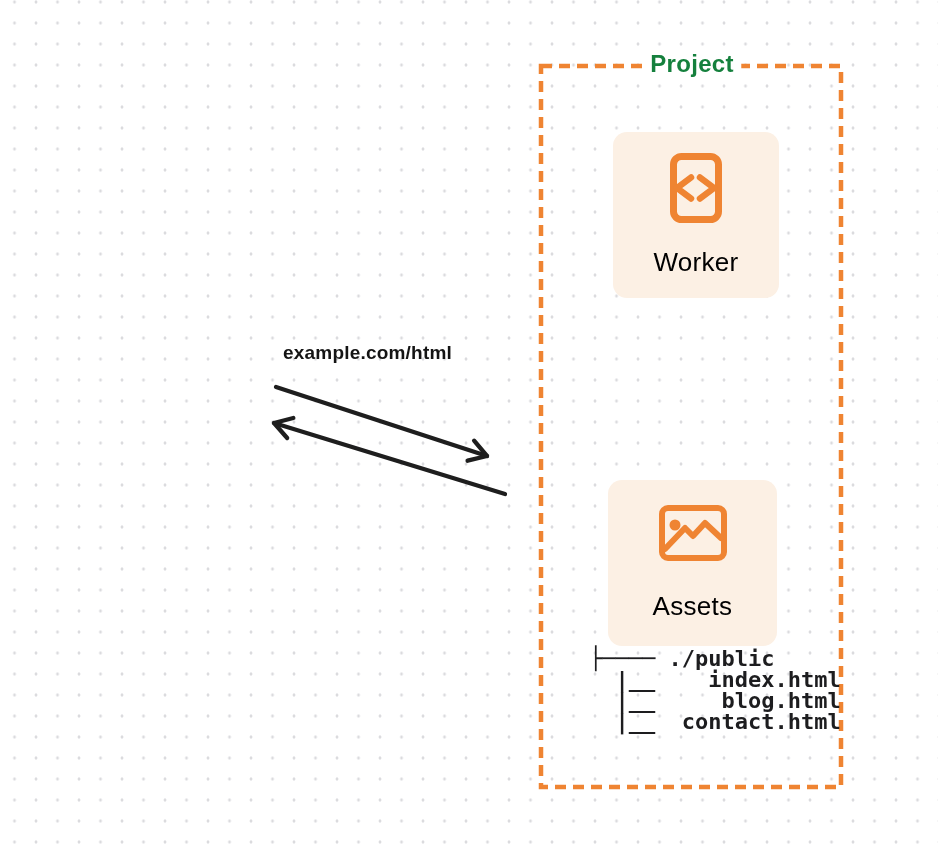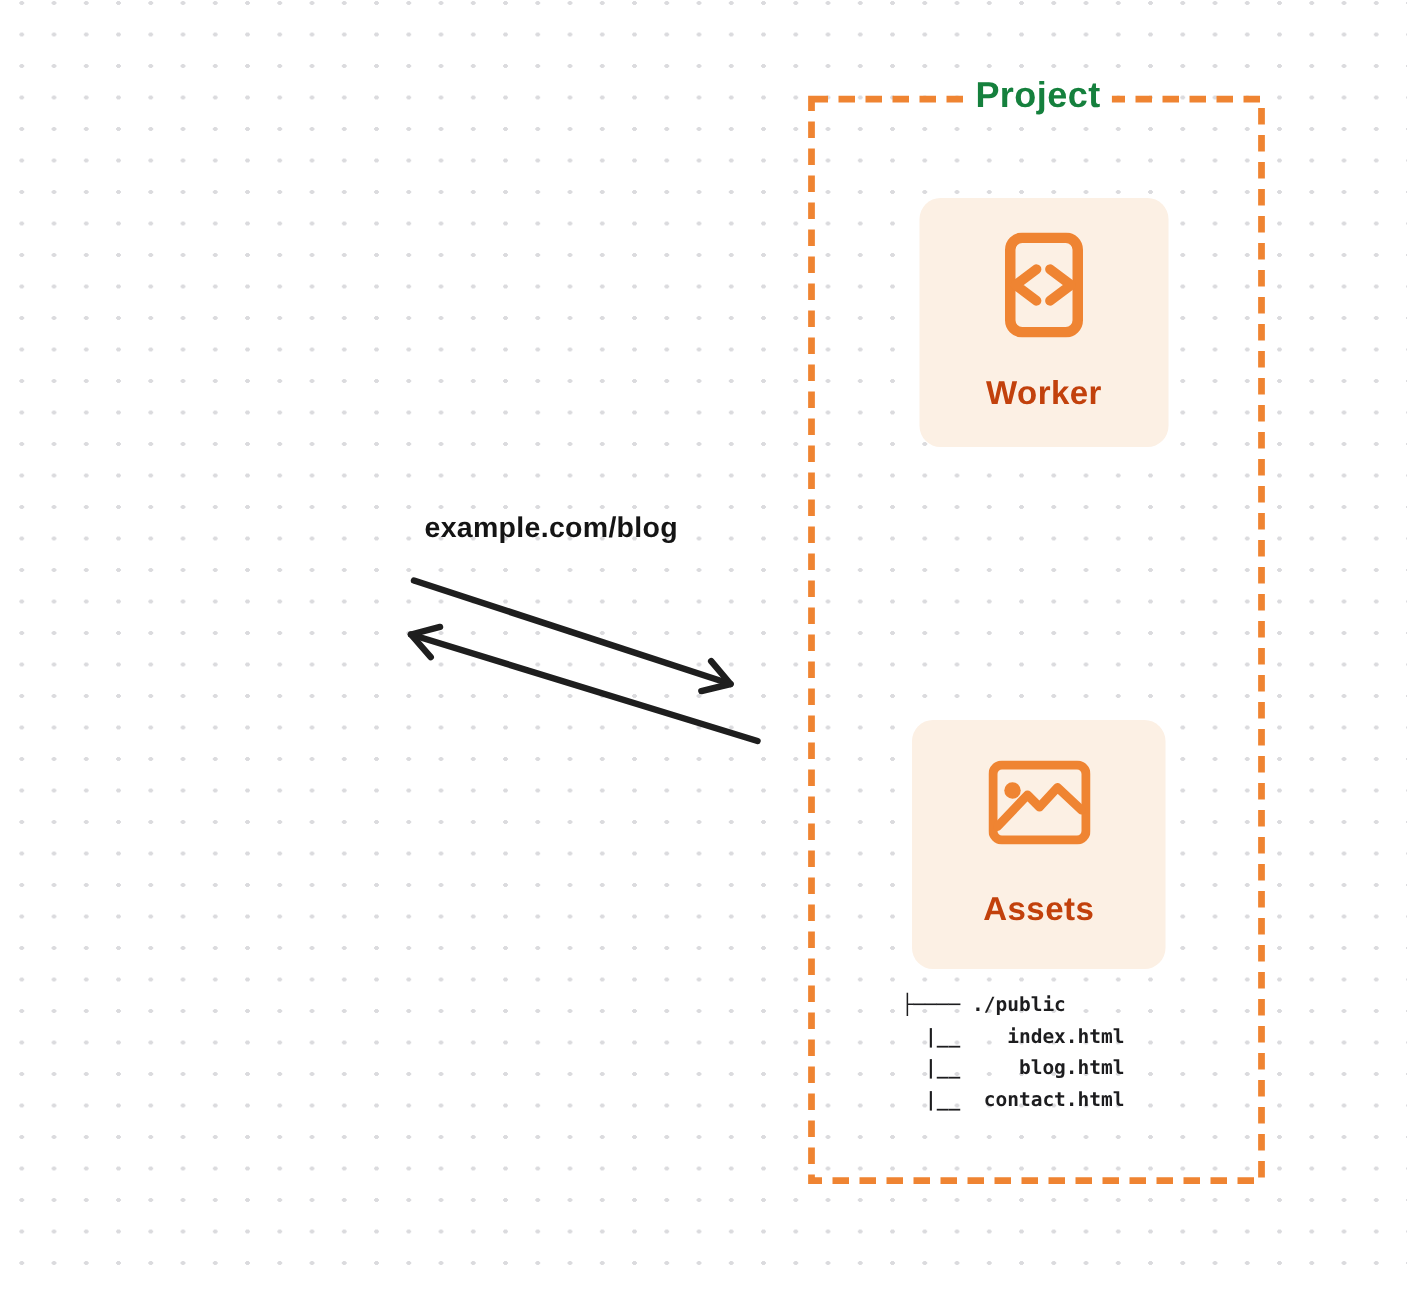--- a/index.html
+++ b/index.html
@@ -51,29 +51,29 @@
   
   .card {
     position: absolute;
     background: #fcf0e4;
     border-radius: 14px;
     display: flex; flex-direction: column;
     align-items: center; justify-content: center;
   }
   .worker-card { left: 613px; top: 132px; width: 166px; height: 166px; gap: 24px; }
   .assets-card { left: 608px; top: 480px; width: 169px; height: 166px; gap: 30px; }
-  .card-label { font-weight: bold; font-size: 22px; color: #c2410c; letter-spacing: 0.3px; }
+  .card-label { font-weight: normal; font-size: 26px; color: #000000; letter-spacing: 0.3px; }
 
   
   .file-tree {
     position: absolute; left: 589px; top: 648px;
-    margin: 12px;
+    margin: 0;
     font-family: "DejaVu Sans Mono", monospace;
     font-weight: bold;
-    font-size: 13px; line-height: 21px;
+    font-size: 22px; line-height: 21px;
     color: #1d1d1f;
     white-space: pre;
   }
 </style>
 </head>
 <body>
 
 <div class="canvas">
 
   <svg class="layer" aria-hidden="true">
@@ -86,21 +86,21 @@
         <path d="M-17,-10.5 L0,0 L-17,10.5" fill="none" stroke="#1e1e1e" stroke-width="4.3" stroke-linecap="round" stroke-linejoin="round"></path>
       </marker>
     </defs>
     <line x1="276" y1="387" x2="487" y2="456" stroke="#1e1e1e" stroke-width="4.3" stroke-linecap="round" marker-end="url(#arrowhead)"></line>
     <line x1="505" y1="494" x2="274" y2="423" stroke="#1e1e1e" stroke-width="4.3" stroke-linecap="round" marker-end="url(#arrowhead)"></line>
   </svg>
 
   <div class="project-label">Project</div>
 
 
-  <div class="url-label">example.com/blog</div>
+  <div class="url-label">example.com/html</div>
 
   <div class="card worker-card">
     <svg width="52" height="70" viewBox="0 0 52 70" aria-hidden="true">
       <rect x="3.5" y="3.5" width="45" height="63" rx="8" fill="none" stroke="#ef8432" stroke-width="7"></rect>
       <path d="M21,24.5 L7,35 L21,45.5" fill="none" stroke="#ef8432" stroke-width="6.5" stroke-linecap="round" stroke-linejoin="round"></path>
       <path d="M30,24.5 L44,35 L30,45.5" fill="none" stroke="#ef8432" stroke-width="6.5" stroke-linecap="round" stroke-linejoin="round"></path>
     </svg>
     <span class="card-label">Worker</span>
   </div>
 

